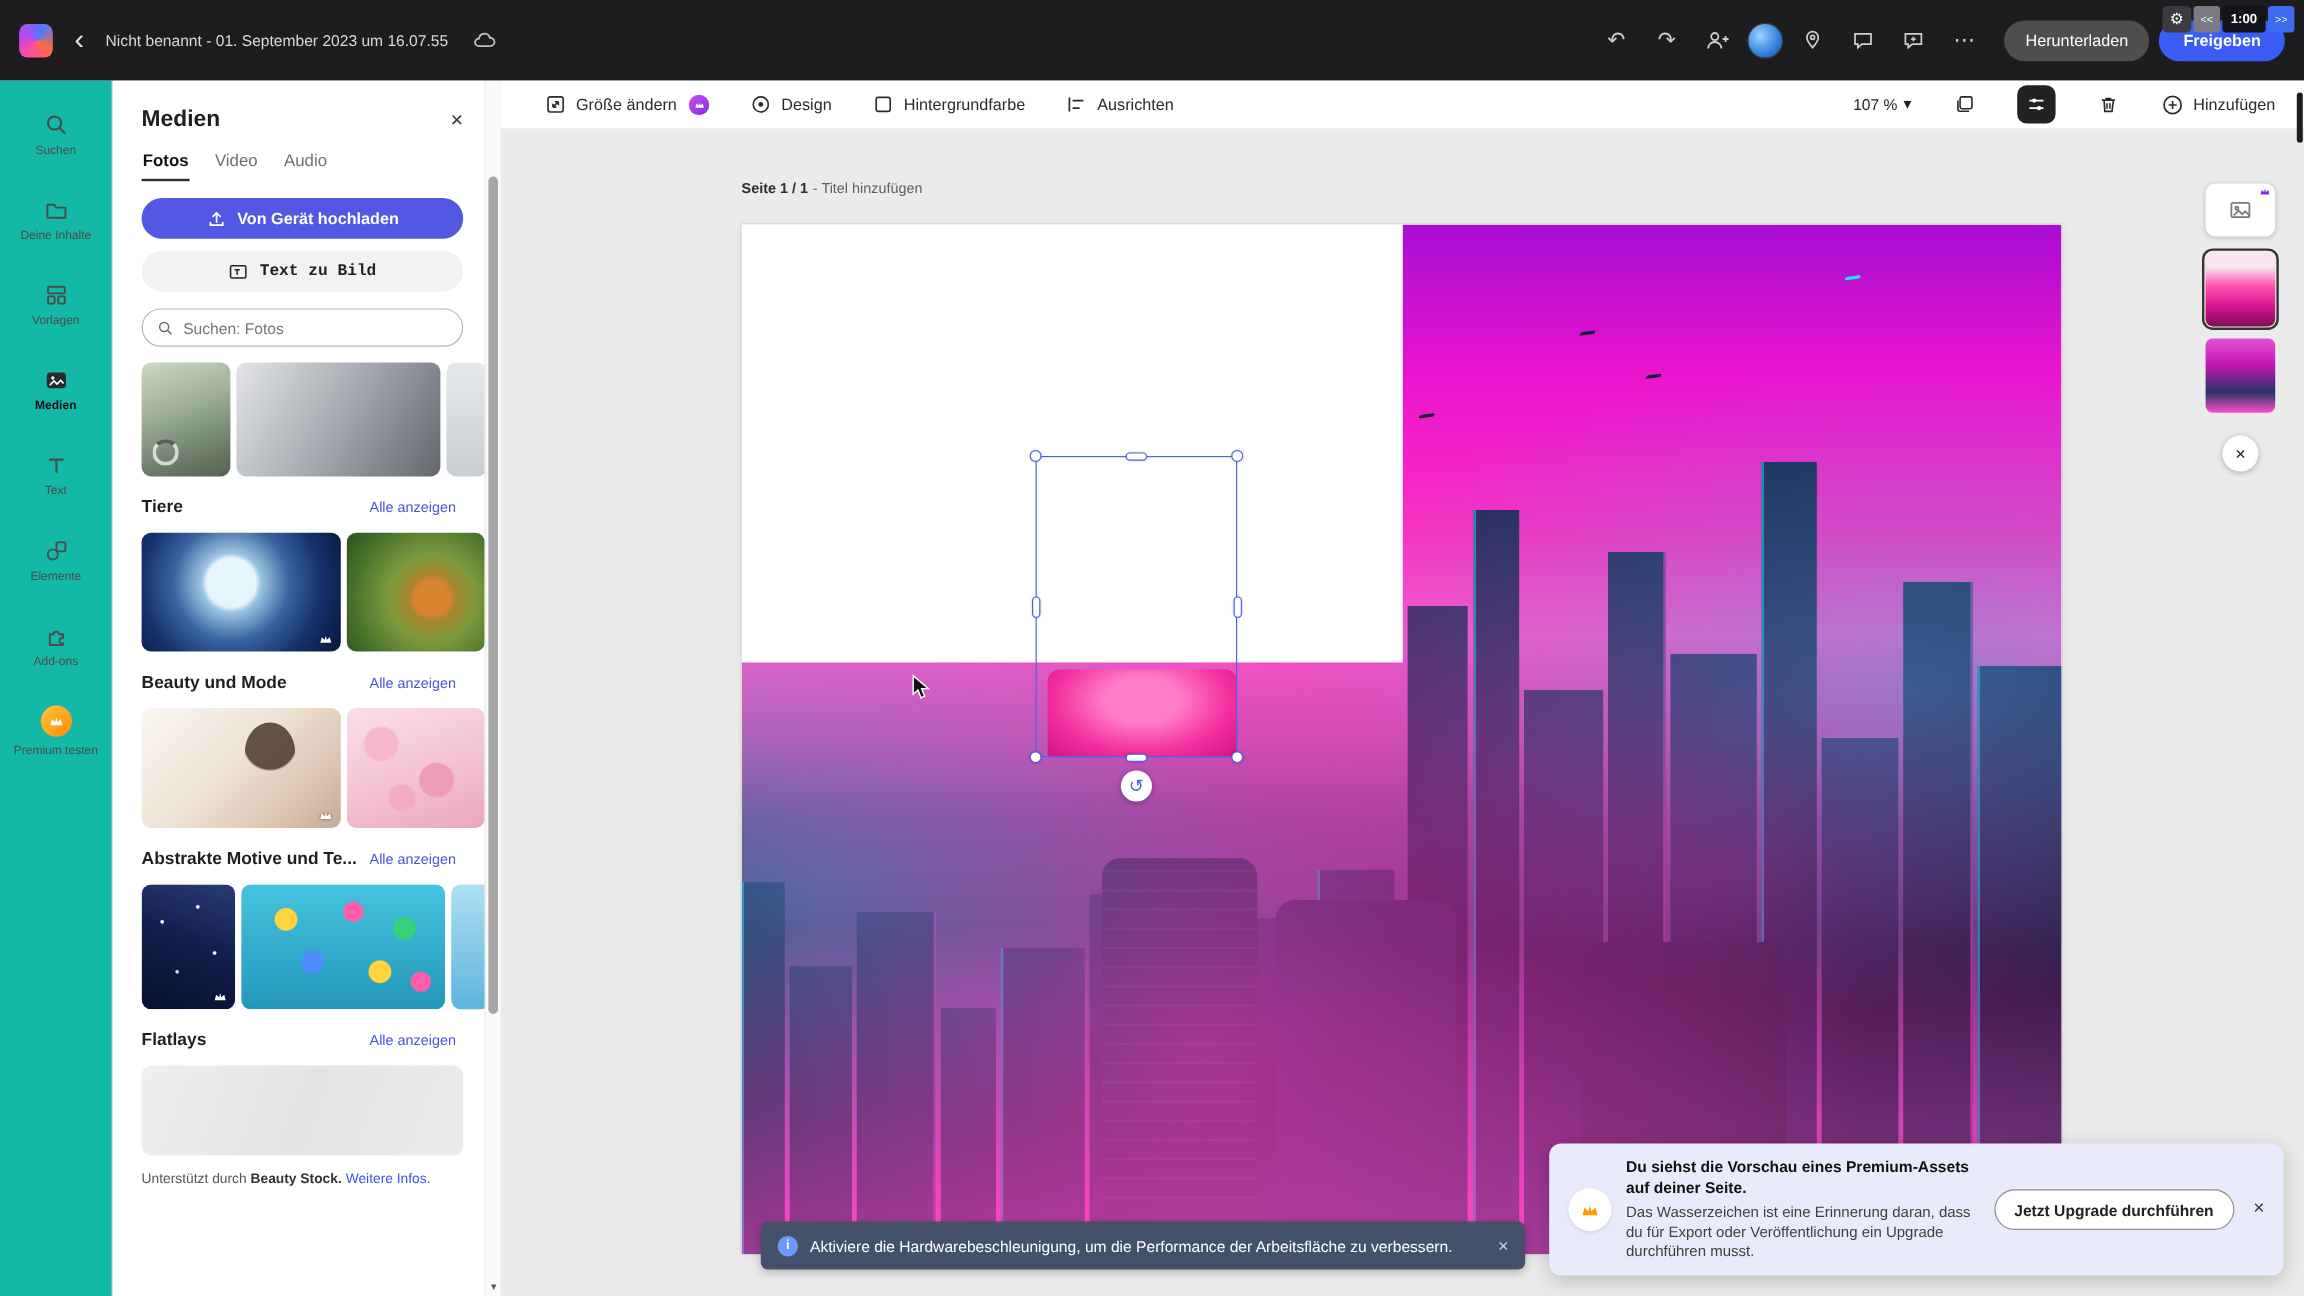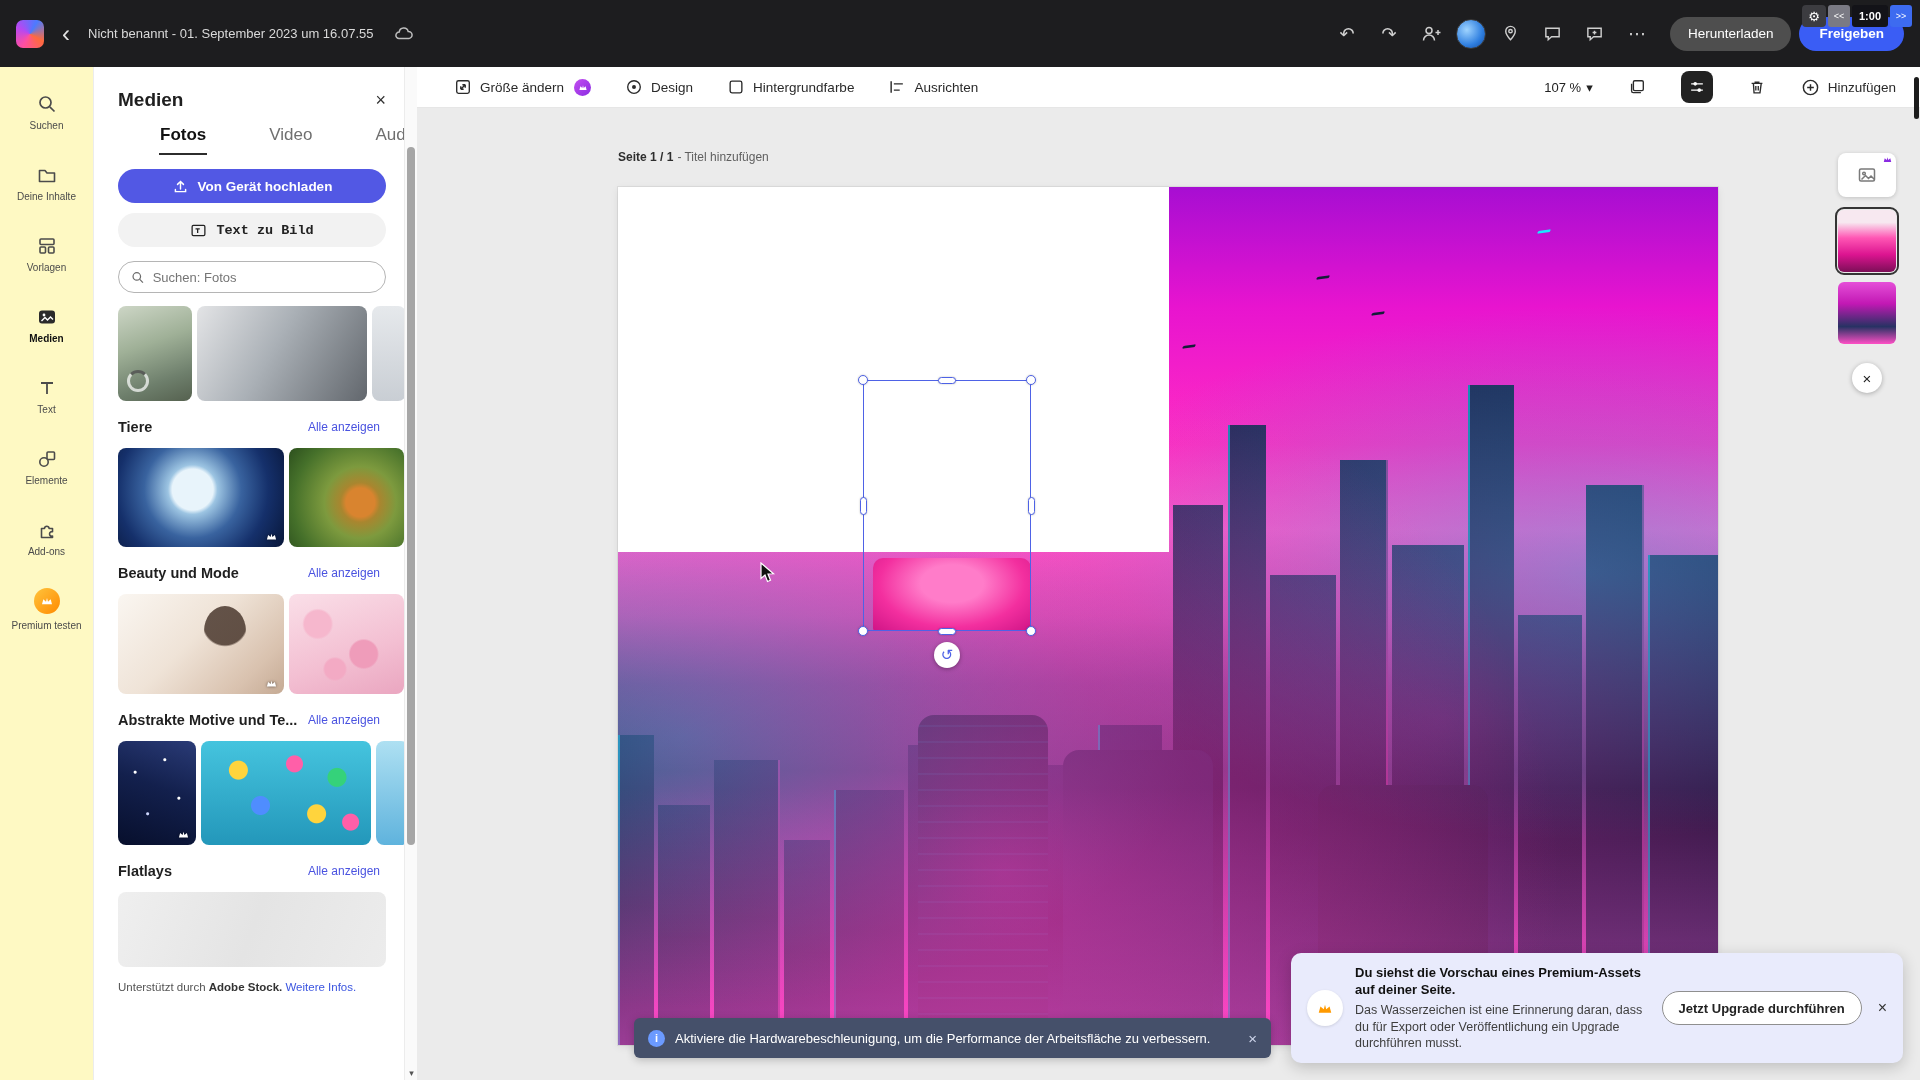--- a/index.html
+++ b/index.html
@@ -22,34 +22,34 @@
 
   
   .timer { position:absolute; top:5px; right:8px; display:flex; gap:2px; align-items:center; z-index:60; }
   .timer .seg { height:22px; display:flex; align-items:center; justify-content:center; color:#fff; border:none; }
   .seg.gear { width:24px; background:#3c3c40; border-radius:4px; font-size:13px; }
   .seg.prev { width:22px; background:#7a7a84; font-size:9px; border-radius:3px; }
   .seg.time { width:36px; background:#131318; font-size:11px; font-weight:bold; border-radius:3px; }
   .seg.next { width:22px; background:#3d6bf0; font-size:9px; border-radius:3px; }
 
   
-  .rail { position:absolute; left:0; top:67px; width:94px; height:1013px; background:#fef9c3; border-right:1px solid #ececec; display:flex; flex-direction:column; align-items:center; padding-top:10px; z-index:10; }
+  .rail { position:absolute; left:0; top:67px; width:94px; height:1013px; background:#14b8a6; border-right:1px solid #ececec; display:flex; flex-direction:column; align-items:center; padding-top:10px; z-index:10; }
   .rail-item { width:88px; height:71px; display:flex; flex-direction:column; align-items:center; justify-content:center; gap:6px; color:#4b4b4b; background:none; border:none; border-radius:10px; }
   .rail-item .lbl { font-size:10px; line-height:1.1; text-align:center; color:inherit; }
   .rail-item.active { color:#111; }
   .rail-item.active .lbl { font-weight:bold; }
   .crown-circle { width:26px; height:26px; border-radius:50%; background:linear-gradient(135deg,#ffc43d,#ff8a00); display:flex; align-items:center; justify-content:center; color:#fff; }
 
   
   .panel { position:absolute; left:94px; top:67px; width:310px; height:1013px; background:#fff; padding:22px 0 0 24px; z-index:9; overflow:hidden; }
   .panel-head { display:flex; justify-content:space-between; align-items:center; width:268px; }
   .panel-title { font-size:19px; font-weight:bold; color:#1f1f1f; }
   .close-x { background:none; border:none; font-size:18px; color:#333; line-height:1; }
   .tabs { display:flex; gap:20px; margin-top:14px; width:268px; }
-  .tab { background:none; border:none; font-size:17px; color:#6f6f6f; padding:0 1px 8px; border-bottom:2.5px solid transparent;margin-left:41px; }
+  .tab { background:none; border:none; font-size:14px; color:#6f6f6f; padding:0 1px 8px; border-bottom:2.5px solid transparent; }
   .tab.active { color:#111; font-weight:bold; border-bottom-color:#2c2c2c; }
   .btn-upload { margin-top:14px; width:268px; height:34px; border:none; border-radius:17px; background:#5258e4; color:#fff; display:flex; align-items:center; justify-content:center; gap:9px; font-size:13.5px; font-weight:bold; }
   .btn-t2i { margin-top:10px; width:268px; height:34px; border:none; border-radius:17px; background:#f2f2f2; color:#222; display:flex; align-items:center; justify-content:center; gap:9px; font-size:13.5px; font-weight:bold;font-family:Liberation Mono, monospace; }
   .search { margin-top:14px; width:268px; height:32px; border:1px solid #b5b5b5; border-radius:16px; display:flex; align-items:center; padding:0 12px; gap:8px; color:#6a6a6a; }
   .search input { border:none; outline:none; font-size:13px; width:100%; color:#333; background:transparent; }
   .g-row { display:flex; gap:5px; margin-top:13px; width:286px; }
   .thumb { border-radius:8px; position:relative; flex:none; border:none; padding:0; overflow:hidden; }
   .sec { display:flex; justify-content:space-between; align-items:center; width:262px; margin-top:18px; }
   .sec h3 { font-size:14.5px; font-weight:bold; color:#1f1f1f; }
   .sec a { font-size:12px; color:#4a53e0; text-decoration:none; }
@@ -340,21 +340,21 @@
   </div>
 
   <div class="sec">
     <h3>Flatlays</h3>
     <a href="#">Alle anzeigen</a>
   </div>
   <div class="g-row">
     <button class="thumb ph-flatlay" style="width:268px;height:75px;"></button>
   </div>
 
-  <p class="stock-note"><span>Unterstützt durch </span><b>Adobe Stock.</b><a href="#"> Weitere Infos.</a></p>
+  <p class="stock-note"><span>Unterstützt durch </span><b>Beauty Stock.</b><a href="#"> Weitere Infos.</a></p>
 </aside>
 
 <div class="pscroll">
   <div class="pthumb"></div>
   <button class="parrow">▾</button>
 </div>
 
 <main class="workspace">
 
   <div class="toolbar">

